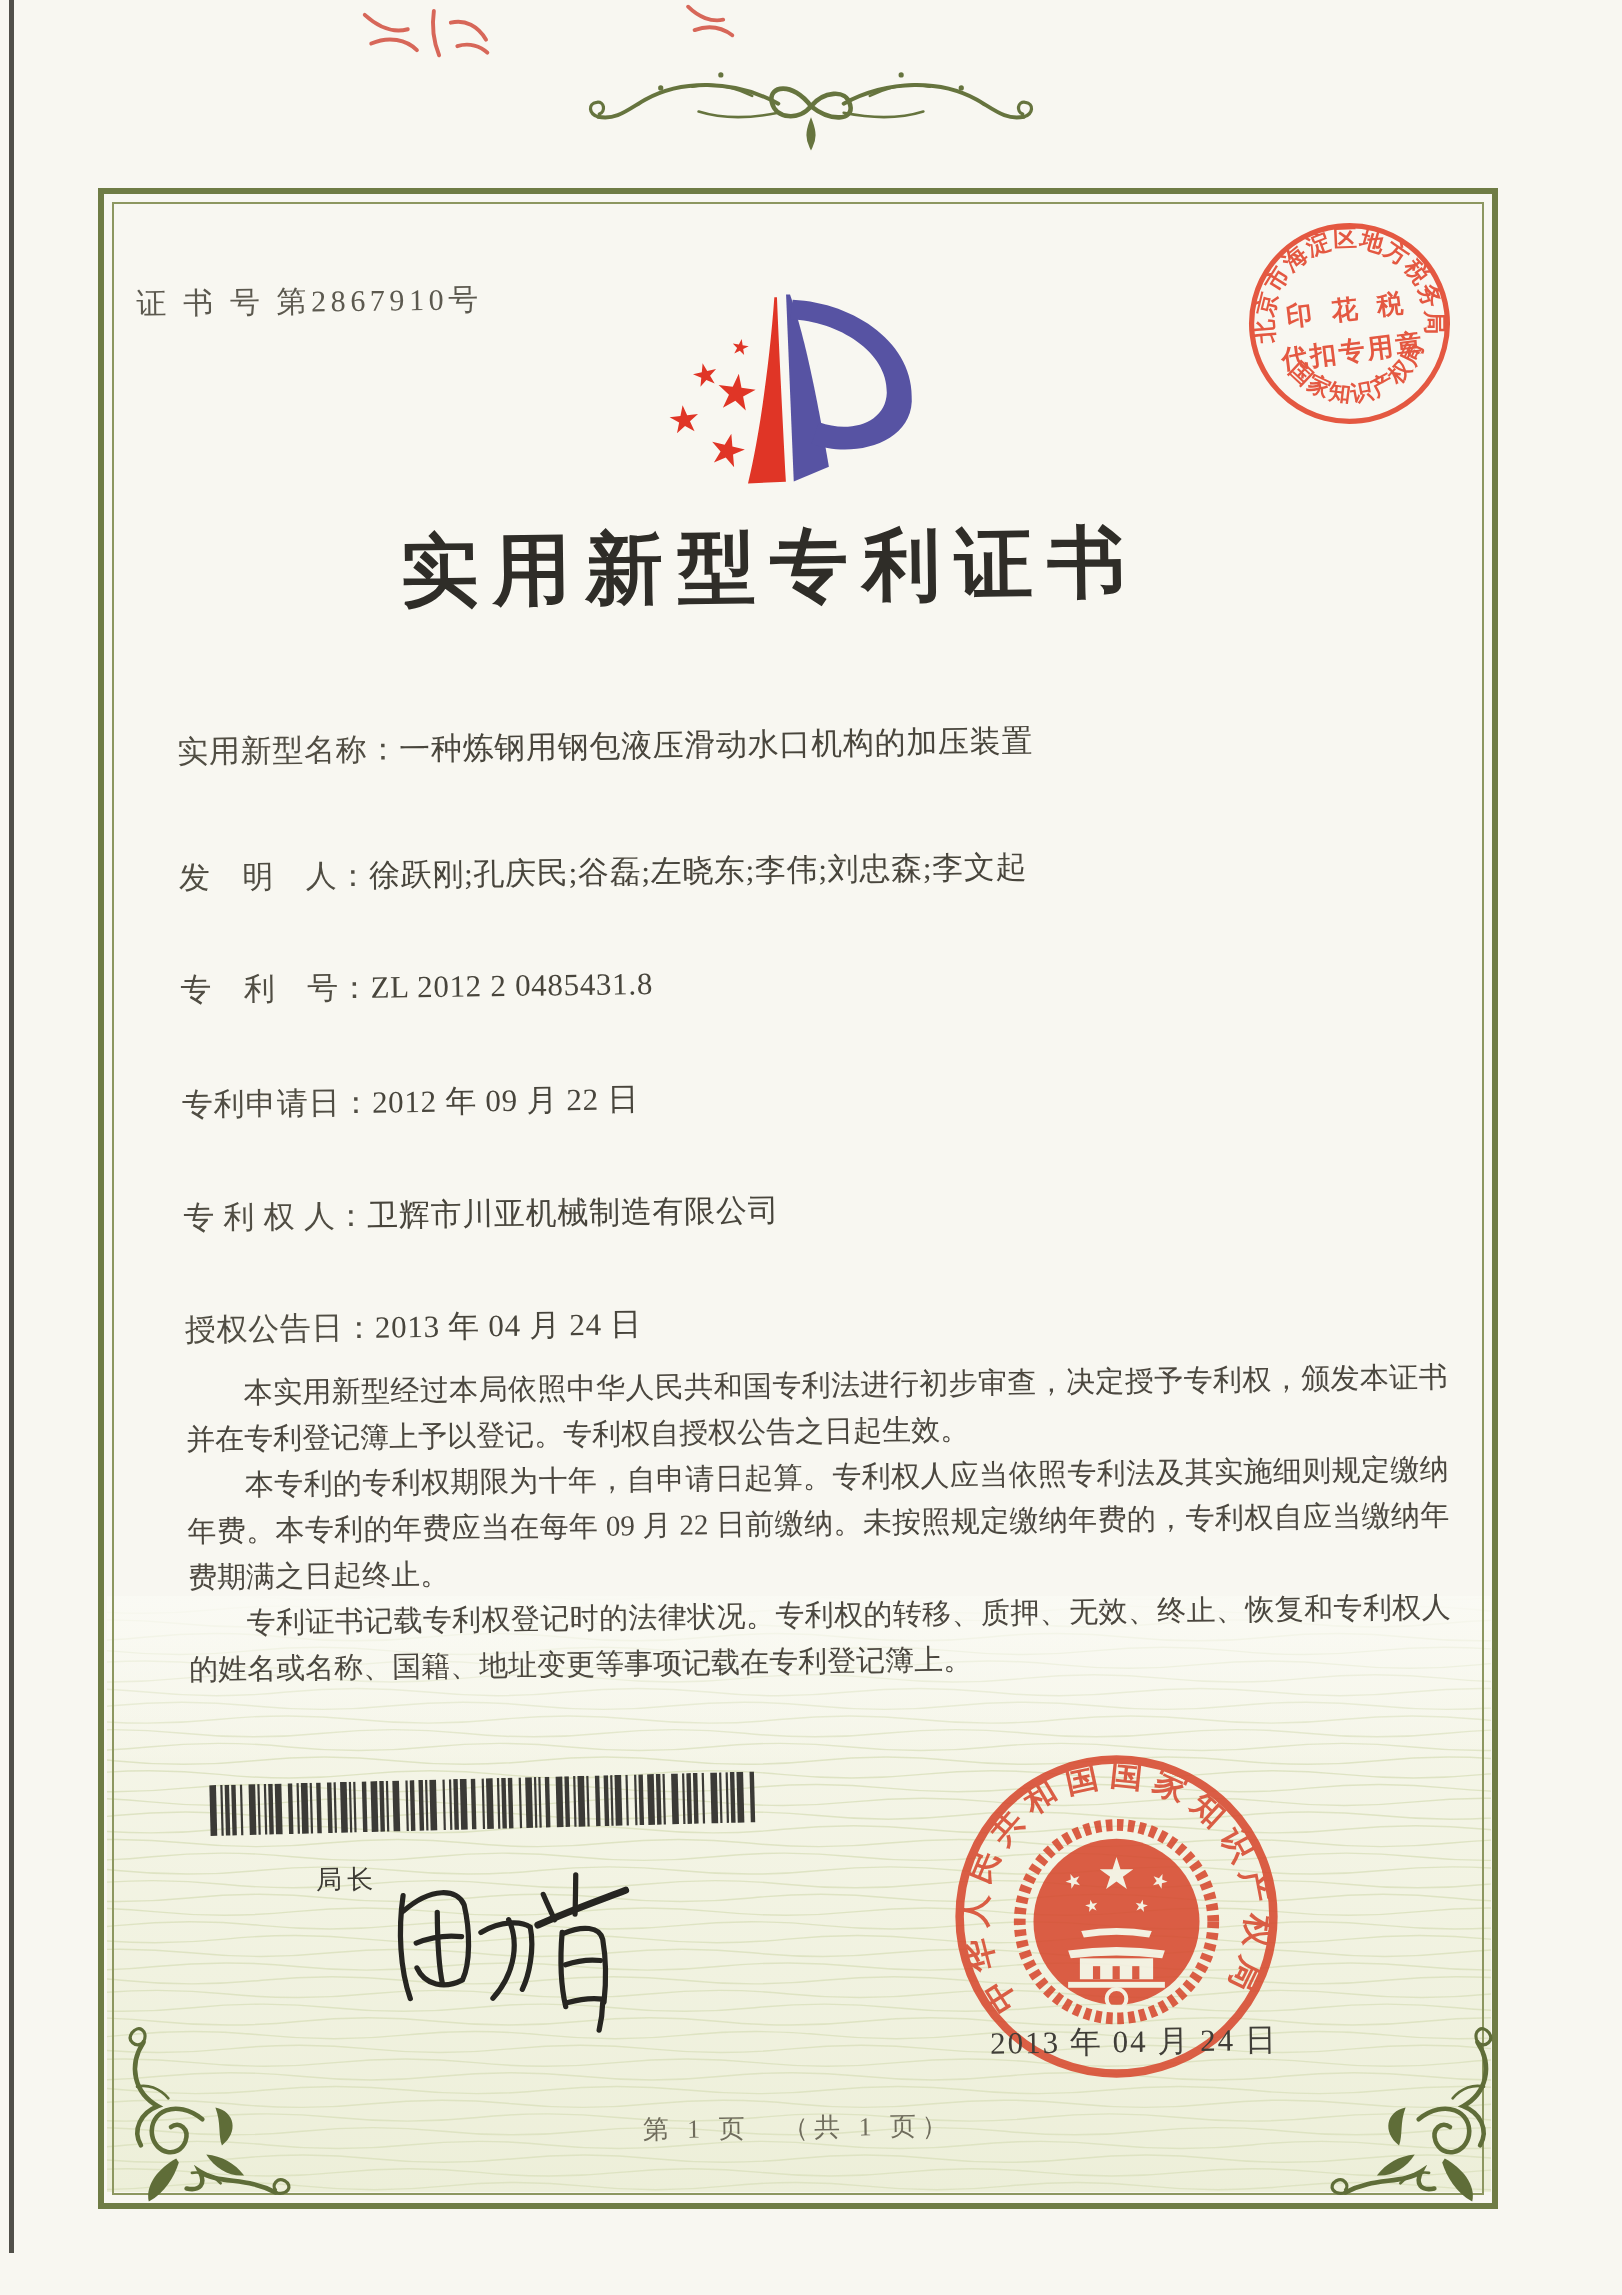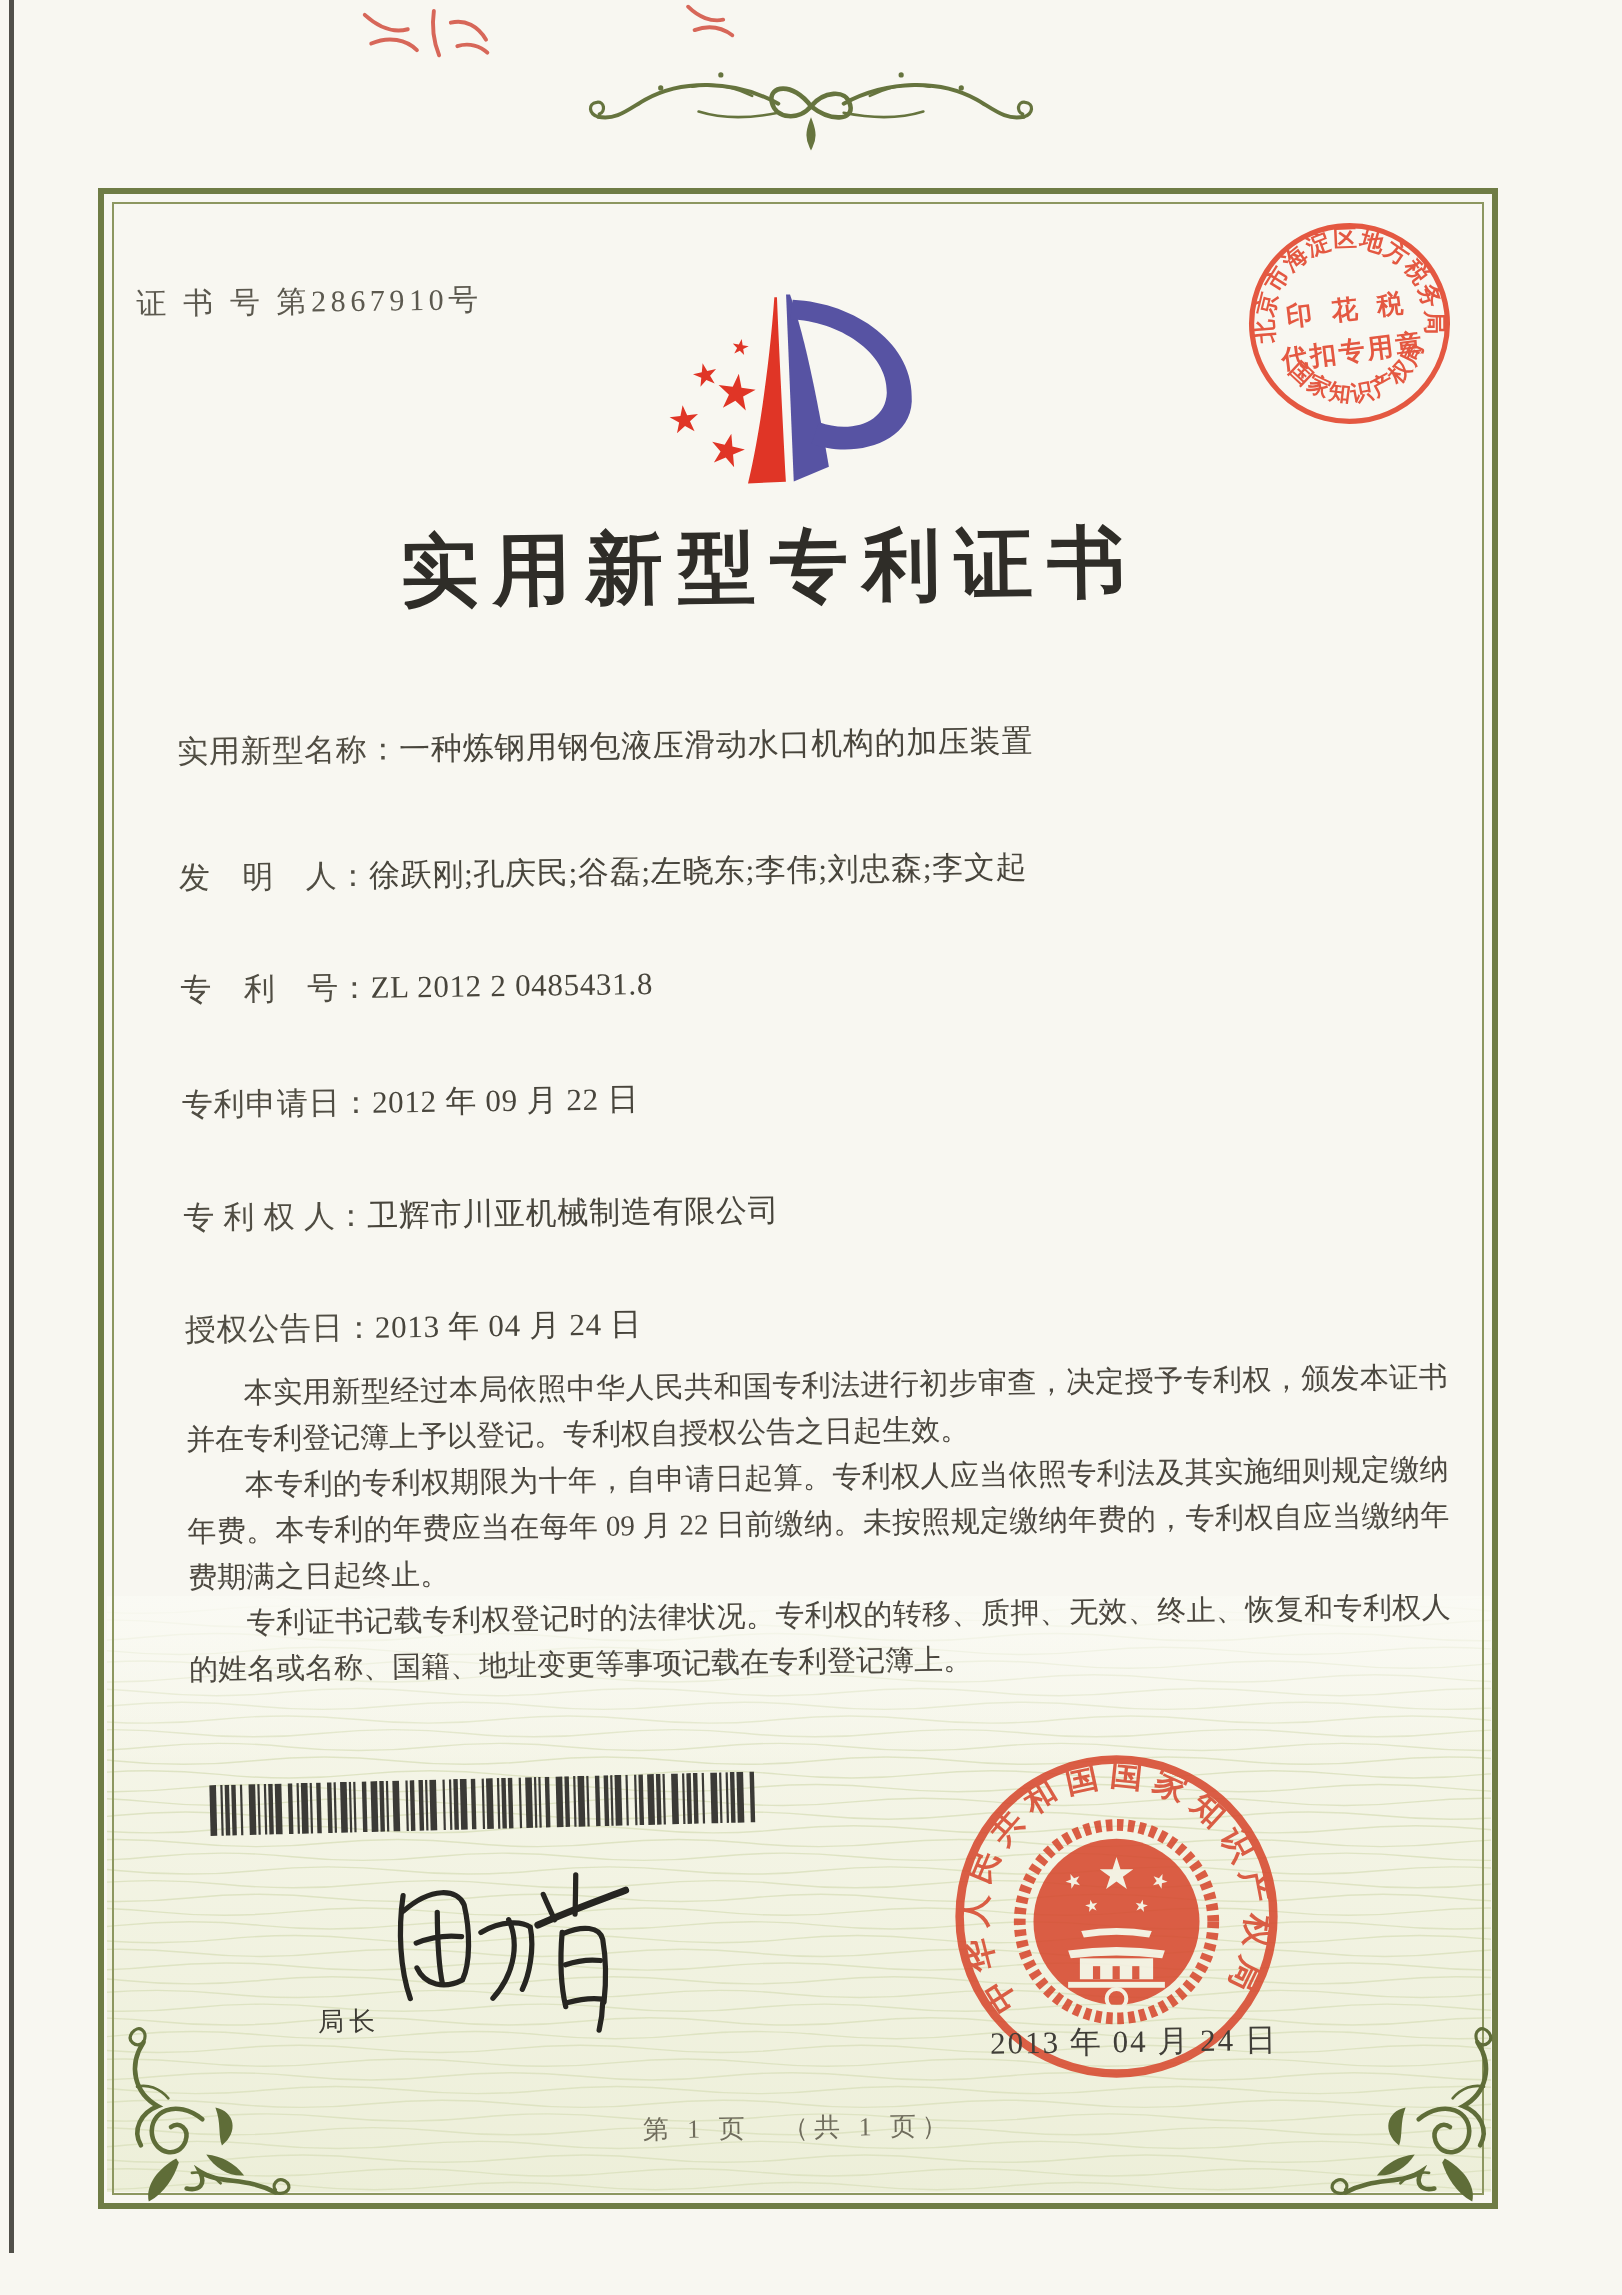--- a/index.html
+++ b/index.html
@@ -22,21 +22,21 @@
                transform:rotate(-0.75deg);transform-origin:811px 1112px;}
   .cert-no{position:absolute;left:147px;top:275px;font-size:30px;letter-spacing:4.6px;color:#5c594f;white-space:nowrap;}
   .doc-title{position:absolute;left:0;top:515px;width:1583px;text-align:center;
              font-size:78px;font-weight:700;letter-spacing:14.4px;color:#2f2d28;transform:translateX(-14.4px);white-space:nowrap;}
   .field{position:absolute;left:182px;font-size:31px;color:#48453c;white-space:nowrap;letter-spacing:0.7px;}
   .field .lbl{color:#504d43;}
   .paras{position:absolute;left:182px;top:1362px;width:1262px;font-size:29px;line-height:46px;
          text-align:justify;color:#4b473f;word-break:break-all;}
   .paras p{margin:0;text-indent:2em;}
   .barcode-wrap{position:absolute;left:199px;top:1774px;width:553px;height:52px;transform:rotate(-0.7deg);}
-  .chief{position:absolute;left:306px;top:1998px;font-size:26px;letter-spacing:5.2px;color:#3d3b34;}
+  .chief{position:absolute;left:306px;top:1856px;font-size:26px;letter-spacing:5.2px;color:#3d3b34;}
   .signature{position:absolute;left:366px;top:1857px;}
   .seal-date{position:absolute;left:978px;top:2025px;font-size:31px;letter-spacing:2px;color:#403e38;white-space:nowrap;}
   .footer{position:absolute;left:0;top:2110px;width:1570px;text-align:center;font-size:26px;
           letter-spacing:5.9px;color:#6f6c5c;}
   .tax-stamp{position:absolute;left:1232px;top:206px;}
   .issue-seal{position:absolute;left:940px;top:1740px;}
   .logo{position:absolute;left:628px;top:281px;}
   .ornament-top{position:absolute;left:582px;top:54px;}
   .ornament-br{position:absolute;left:1322px;top:2020px;}
   .ornament-bl{position:absolute;left:90px;top:2020px;transform:scaleX(-1);}

